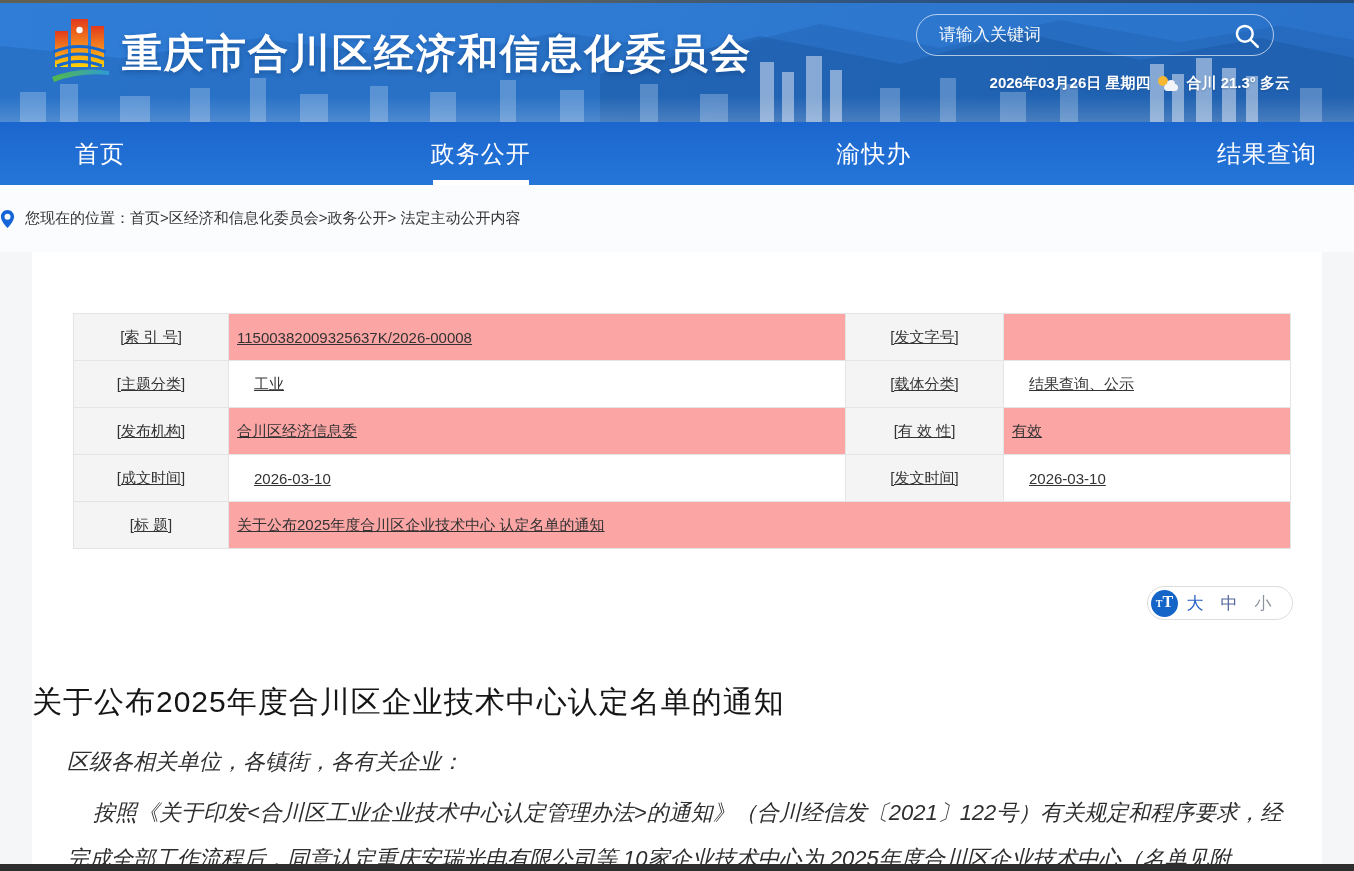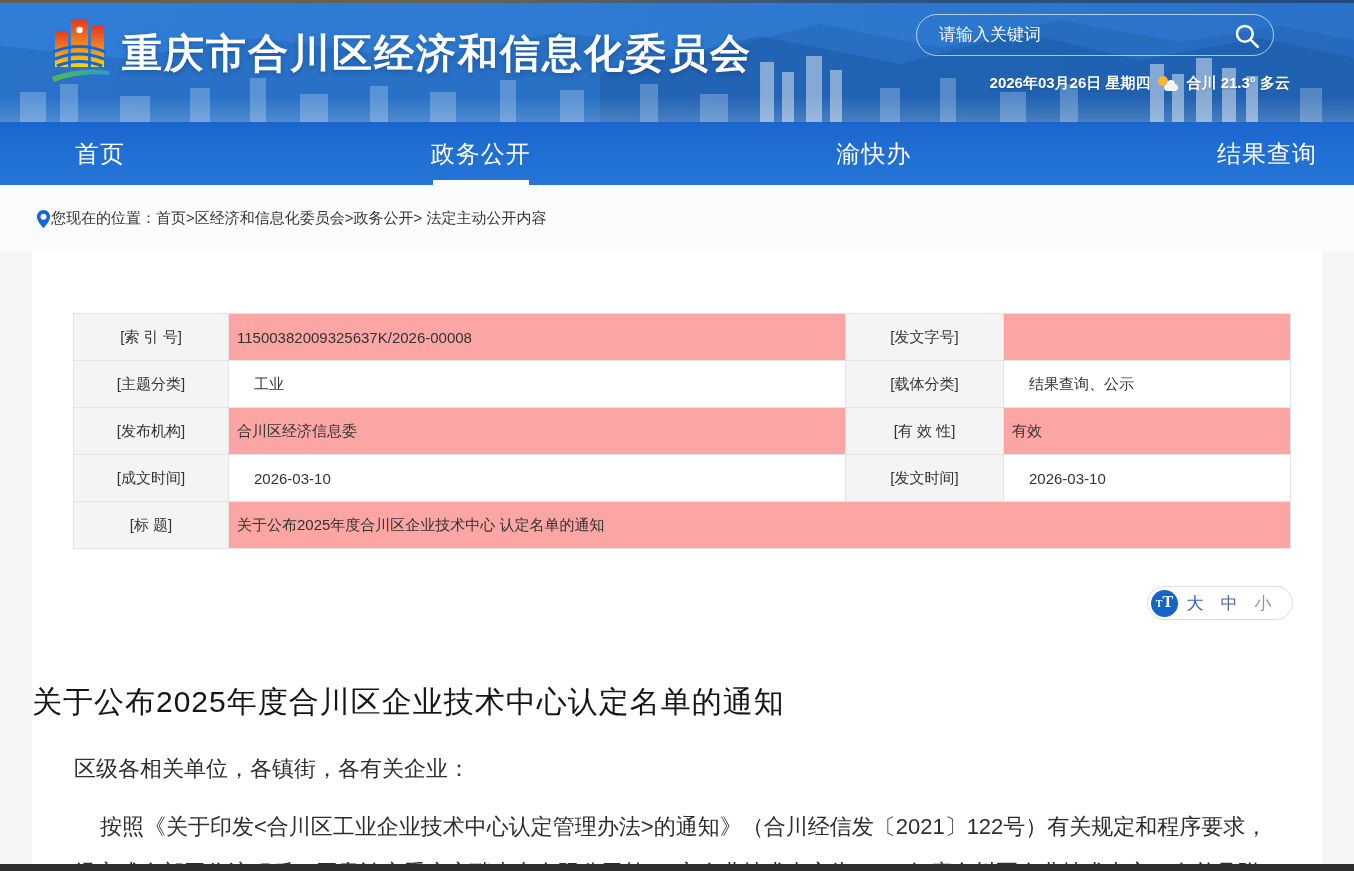--- a/index.html
+++ b/index.html
@@ -76,39 +76,39 @@
     color:#fff; font-size:24px; cursor:pointer; letter-spacing:1px;margin-left:38px;
   }
   .nav-item.active::after {
     content:""; position:absolute; bottom:0; left:50%; transform:translateX(-50%);
     width:96px; height:5px; background:#fff;
   }
 
   
   .breadcrumb-band {
     position:absolute; top:185px; left:0; width:1354px; height:67px;
-    background:#fbfcfe; display:flex; align-items:center; 
-    padding-left:36px; font-size:15px; color:#333;
+    background:#fbfcfe; display:flex; align-items:center; gap:10px;
+    font-size:15px; color:#333;
   }
   .pin-icon { width:15px; height:20px; flex:0 0 auto; }
   .crumb-text { white-space:nowrap; }
 
   
   .card {
     position:absolute; top:252px; left:32px; width:1290px; bottom:7px;
     background:#ffffff;
   }
 
   
   .meta-table {
     position:absolute; top:61px; left:41px; width:1217px;
     border-collapse:collapse; table-layout:fixed;
     font-size:15px; color:#333;
   }
-  .meta-table td { border:1px solid #e4e4e4; height:47px; padding:0; }
+  .meta-table td { border:1px solid #e4e4e4; height:47px; padding:0;text-decoration:underline; }
   .meta-table td.lbl { background:#f4f4f4; text-align:center; color:#333; }
   .meta-table td.val { background:#fff; padding-left:25px; }
   .meta-table tr.odd td.val { background:#fca5a5;padding-left:8px; }
 
   
   .fontsize-pill {
     position:absolute; top:334px; right:29px; width:146px; height:34px;
     border:1px solid #ddd; border-radius:18px; background:#fff;
     display:flex; align-items:center; padding:0 12px 0 3px;
   }
@@ -129,21 +129,21 @@
   
   .article-title {
     position:absolute; top:430px; left:0; width:100%;
     font-size:30px; color:#151515; font-weight:normal;
     letter-spacing:1px; margin:0;
   }
   .article-body {
     position:absolute; top:482px; left:30px; width:1230px;
     font-size:22px; line-height:46px; color:#2e2e2e;
   }
-  .article-body p { margin:12px; }
+  .article-body p { margin:5px;font-style:italic; }
   .article-body p.indent { text-indent:26px; }
 
   .bottom-bar {
     position:absolute; bottom:0; left:0; width:1354px; height:7px;
     background:#2e2e2e;
   }
 </style>
 </head>
 <body>
 

